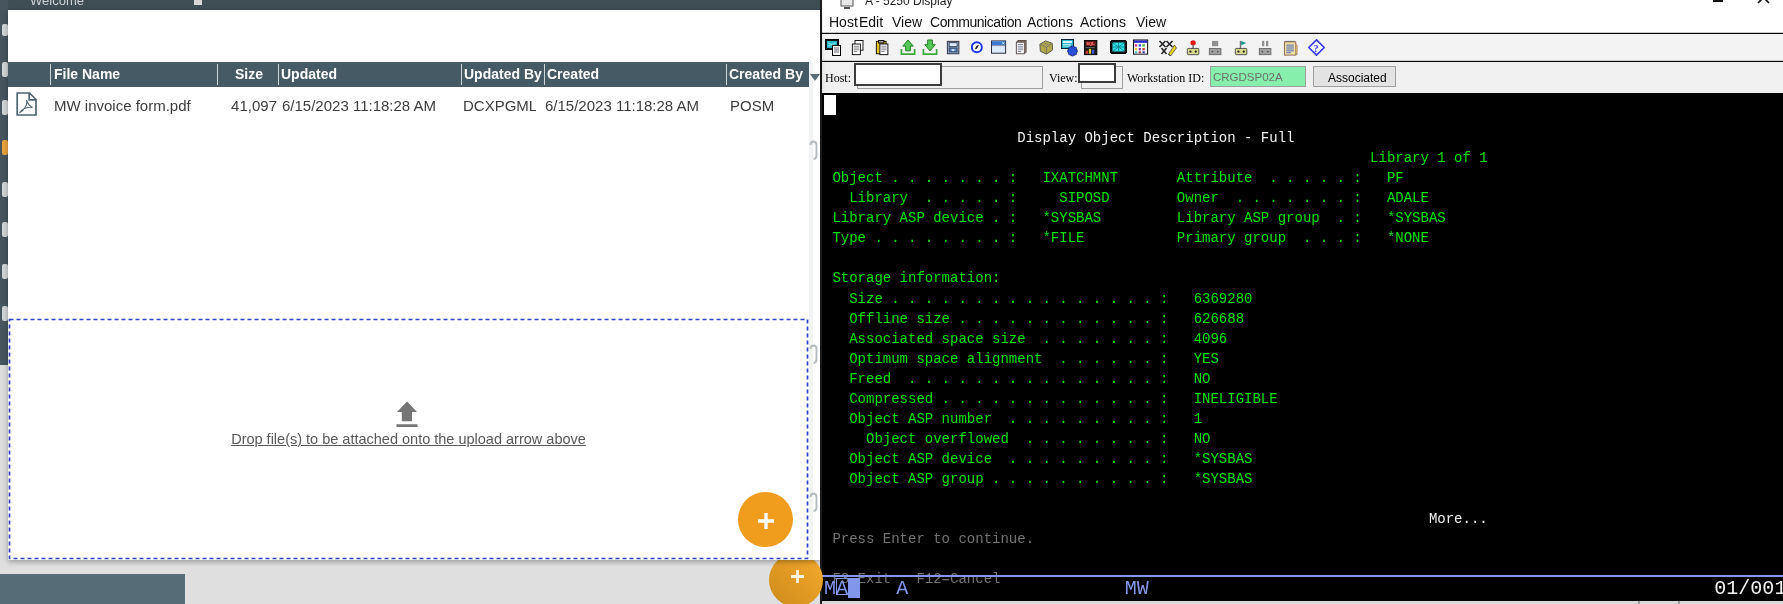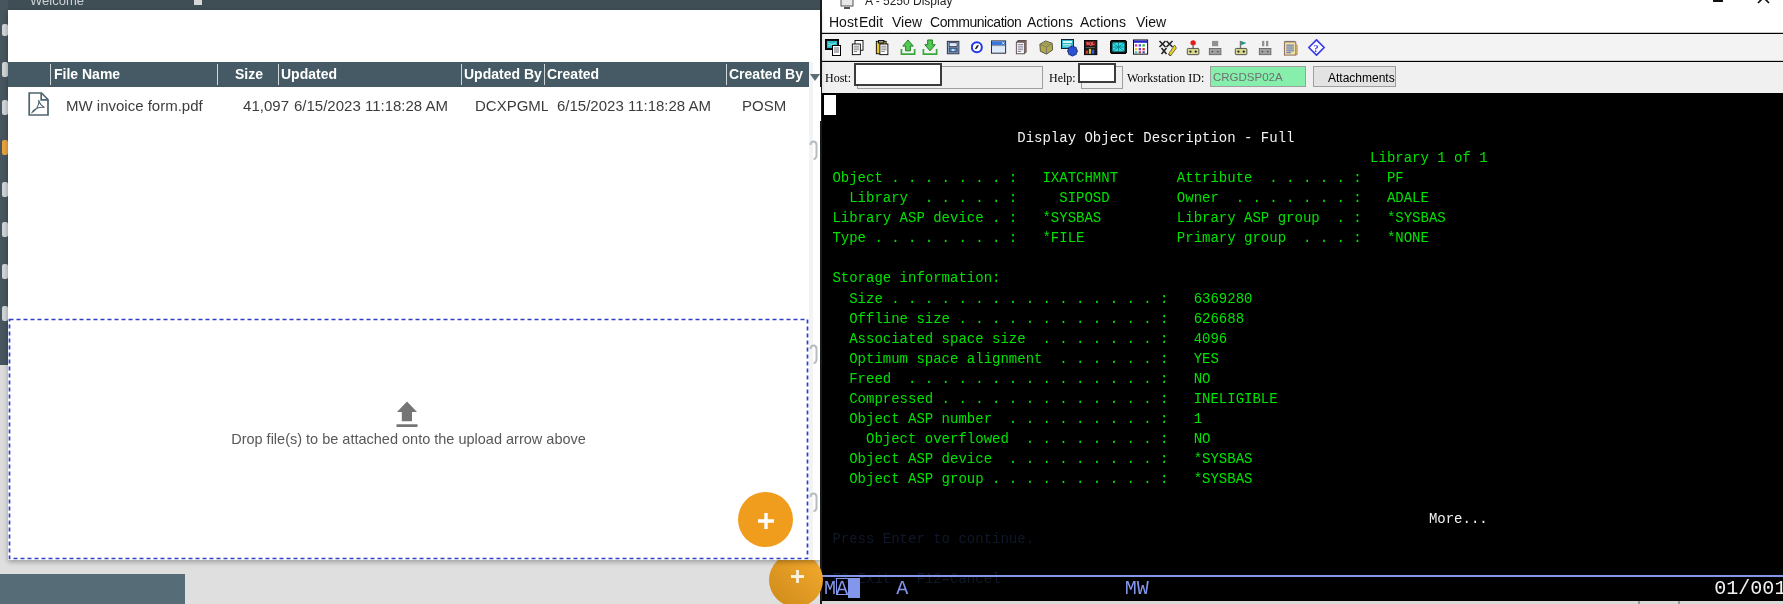--- a/index.html
+++ b/index.html
@@ -14,25 +14,25 @@
 #tabbar { left:8px; top:0; width:812px; height:10px; background:#3f4d55; overflow:hidden; }
 #tabbar .welcome { position:absolute; left:22px; top:-7px; color:#cdd2d5; font-size:13px; }
 #tabbar .sq { position:absolute; left:186px; top:0; width:8px; height:5px; background:#d7d7d7; }
 
 #panel { left:8px; top:10px; width:812px; height:550px; background:#fff; z-index:5; box-shadow:0 2px 5px rgba(0,0,0,0.3); }
 #phead { position:absolute; left:0; top:0; width:100%; height:52px; background:#455a64; }
 #phead .title { position:absolute; left:69px; top:7px; color:#fff; font-size:24px; letter-spacing:-0.55px; }
 #thead { position:absolute; left:0; top:52px; width:801px; height:25px; background:#455a64; color:#fff; font-size:14px; font-weight:700; }
 #thead .sep { position:absolute; top:2px; width:1px; height:21px; background:#cfd6d9; }
 #thead span { position:absolute; top:4px; }
-#trow { position:absolute; left:12px; top:77px; width:801px; height:34px; background:#fff; color:#3d3d3d; font-size:15px;padding-left:28px; }
+#trow { position:absolute; left:0; top:77px; width:801px; height:34px; background:#fff; color:#3d3d3d; font-size:15px;padding-left:28px; }
 #trow span { position:absolute; top:10px; }
 
 #dropzone { position:absolute; left:0; top:308px; width:801px; height:242px; background:#fff; }
-.droptext { position:absolute; left:0; top:113px; width:100%; text-align:center; color:#585858; font-size:14.5px; }
+.droptext { position:absolute; left:0; top:113px; width:100%; text-align:center; color:#585858; font-size:14.5px;text-decoration:underline; }
 
 #scrollstrip { left:813px; top:10px; width:7px; height:550px; background:#b9c2c6; z-index:2; }
 #whitegap { left:809px; top:62px; width:4px; height:498px; background:#f2f3f4; z-index:6; }
 .sorttri { z-index:7; left:810px; top:74px; width:0; height:0; border-left:5px solid transparent; border-right:5px solid transparent; border-top:7px solid #5c6d76; }
 
 #fab1 { z-index:6; left:738px; top:492px; width:55px; height:55px; border-radius:50%; background:#f09d1e; }
 #fab2 { z-index:4; left:769px; top:553px; width:54px; height:54px; border-radius:50%; background:linear-gradient(225deg,#f5ab2e,#cd8a1a); }
 
 #botgray { left:0; top:560px; width:822px; height:44px; background:#dfdfdf; }
 #botslate { left:0; top:574px; width:185px; height:30px; background:#566c76; }
@@ -47,21 +47,21 @@
 #rtool { left:822px; top:34px; width:961px; height:27px; background:#f3f3f3; border-bottom:1px solid #d0d0d0; }
 #rtool svg { position:absolute; top:5px; }
 #rconn { left:822px; top:62px; width:961px; height:31px; background:#f0f0f0; font-size:12px; color:#000; }
 #rconn .lbl { position:absolute; top:9px;font-family:Liberation Serif, serif; }
 .inpw { position:absolute; background:#fff; border:2px solid #3c3c3c; }
 .inpg { position:absolute; border:1px solid #9f9f9f; }
 
 
 #term { left:824px; top:112px; font-family:"Liberation Mono",monospace; font-size:14px; line-height:20.06px; color:#00e200; white-space:pre;margin-top:16px; }
 #term .w { color:#f2f2f2; }
-#term .b { color:#0f172a;text-align:right; }
+#term .b { color:#737373;text-align:right; }
 #cursor { left:824px; top:95px; width:12px; height:20px; background:#fff; }
 #oiasep { left:822px; top:575px; width:961px; height:2px; background:#8296eb; }
 #oia { left:824px; top:579px; font-family:"Liberation Mono",monospace; font-size:20.06px; line-height:20.06px; color:#8296eb; white-space:pre; }
 #oiacursor { left:848px; top:578px; width:12px; height:20px; background:#8296eb; }
 #oiabox { left:836px; top:578px; width:13px; height:17px; border:1px solid #8296eb; }
 #oia .w { color:#f2f2f2; }
 #botbar { left:822px; top:601px; width:961px; height:3px; background:#d9d9d9; }
 .notch { top:601px; width:2px; height:3px; background:#9a9a9a; }
 </style>
 </head>
@@ -295,29 +295,29 @@
     </svg>
 <svg style="left:486px;top:5px" width="18" height="18" viewBox="0 0 18 18">
       <path d="M8.5 0.8 L16.2 8.5 L8.5 16.2 L0.8 8.5 Z" fill="#fff" stroke="#3a3ae8" stroke-width="1.7" stroke-linejoin="round"></path>
       <text x="5.3" y="12.5" font-size="11" font-weight="bold" fill="#3a3ae8" font-family="serif">?</text>
     </svg>
   </div>
 <div class="abs" id="rconn">
   <span class="lbl" style="left:3px">Host:</span>
   <div class="inpg" style="left:35px;top:4px;width:186px;height:23px"></div>
   <div class="inpw" style="left:32px;top:1px;width:88px;height:23px"></div>
-  <span class="lbl" style="left:227px">Help:</span>
+  <span class="lbl" style="left:227px">View:</span>
   <div class="inpg" style="left:259px;top:4px;width:42px;height:23px"></div>
   <div class="inpw" style="left:256px;top:1px;width:38px;height:20px"></div>
   <span class="lbl" style="left:305px">Workstation ID:</span>
   <div class="inpg" style="left:388px;top:4px;width:96px;height:21px;background:#86efac">
       <span style="position:absolute;left:2px;top:4px;color:#707070;font-size:11.5px">CRGDSP02A</span>
     </div>
   <div class="inpg" style="left:491px;top:4px;width:83px;height:21px;background:#e3e3e3;text-align:center">
-      <span style="position:absolute;left:14px;top:4px;color:#000">Attachments</span>
+      <span style="position:absolute;left:14px;top:4px;color:#000">Associated</span>
     </div>
 </div>
 
 <pre class="abs" id="term">                       <span class="w">Display Object Description - Full</span>
                                                                  Library 1 of 1
  Object . . . . . . . :   IXATCHMNT       Attribute  . . . . . :   PF
    Library  . . . . . :     SIPOSD        Owner  . . . . . . . :   ADALE
  Library ASP device . :   *SYSBAS         Library ASP group  . :   *SYSBAS
  Type . . . . . . . . :   *FILE           Primary group  . . . :   *NONE
 

